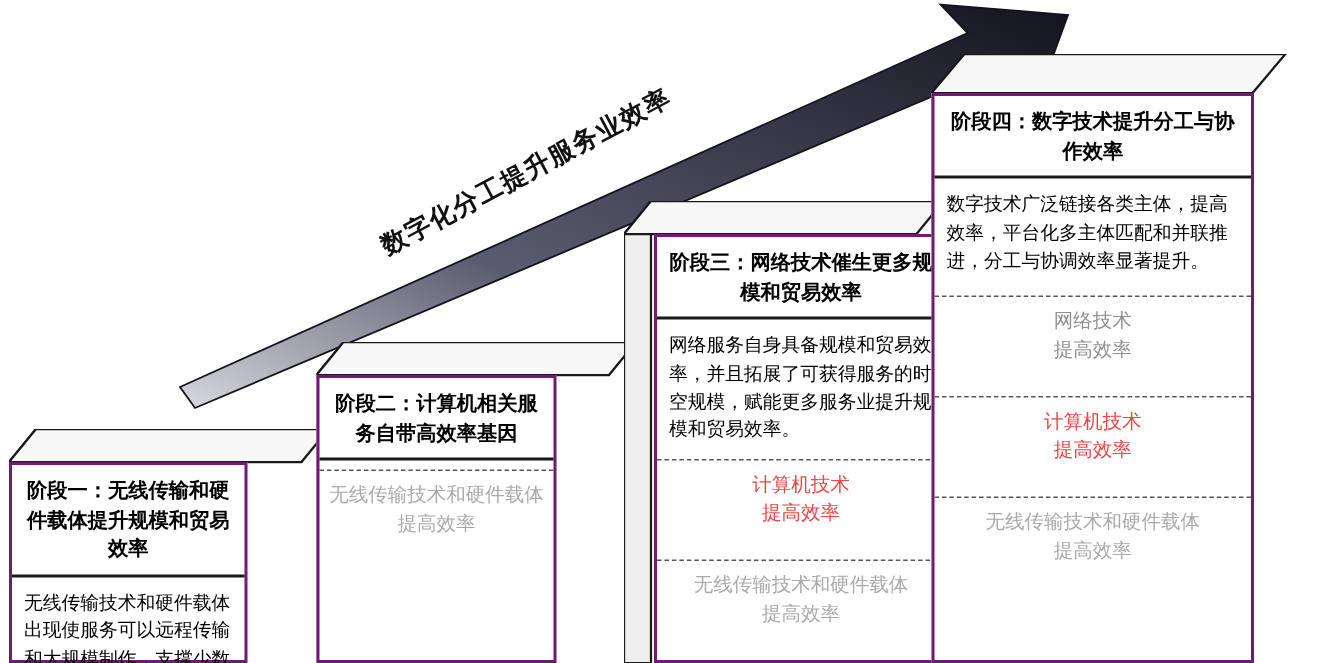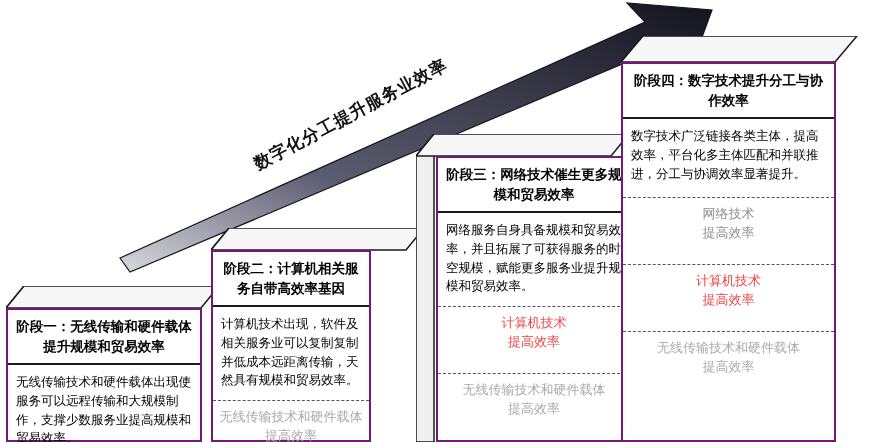--- a/index.html
+++ b/index.html
@@ -96,32 +96,31 @@
       </linearGradient>
     </defs>
     <polygon points="120,258 645,22 627,3 712,10 690,70 672,43 130,272" fill="url(#agrad)" stroke="#14141f" stroke-width="1.2"></polygon>
   </svg>
   <div class="arrow-label">数字化分工提升服务业效率</div>
 
   <svg class="stage-side" style="left:6px; top:286px; width:220px; height:156px;">
     <polygon points="0,22 18,0 18,156 0,156" fill="#efefef" stroke="#1a1a1a" stroke-width="1.5"></polygon>
     <polygon points="0,22 18,0 213,0 195,22" fill="#f7f7f7" stroke="#1a1a1a" stroke-width="1.5"></polygon>
   </svg>
-  <div class="stage-box" style="left:6px; top:308px; width:196px; height:134px;">
+  <div class="stage-box" style="left:6px; top:308px; width:159px; height:134px;">
     <div class="title-block">阶段一：无线传输和硬件载体提升规模和贸易效率</div>
     <div class="body-block">无线传输技术和硬件载体出现使服务可以远程传输和大规模制作，支撑少数服务业提高规模和贸易效率。</div>
   </div>
 
   <svg class="stage-side" style="left:211px; top:228px; width:222px; height:214px;">
     <polygon points="0,22 18,0 18,214 0,214" fill="#efefef" stroke="#1a1a1a" stroke-width="1.5"></polygon>
     <polygon points="0,22 18,0 213,0 195,22" fill="#f7f7f7" stroke="#1a1a1a" stroke-width="1.5"></polygon>
   </svg>
   <div class="stage-box" style="left:211px; top:250px; width:160px; height:192px;">
     <div class="title-block">阶段二：计算机相关服务自带高效率基因</div>
-    <div class="body-block">计算机技术出现，软件及相关服务业可以复制复制并低成本远距离传输，天然具有规模和贸易效率。</div>
     <div class="sub-block lighter" style="margin-top:6px;">
       <div>无线传输技术和硬件载体</div>
       <div>提高效率</div>
     </div>
   </div>
 
   <svg class="stage-side" style="left:416px; top:134px; width:222px; height:308px;">
     <polygon points="0,22 18,0 18,308 0,308" fill="#efefef" stroke="#1a1a1a" stroke-width="1.5"></polygon>
     <polygon points="0,22 18,0 213,0 195,22" fill="#f7f7f7" stroke="#1a1a1a" stroke-width="1.5"></polygon>
   </svg>

